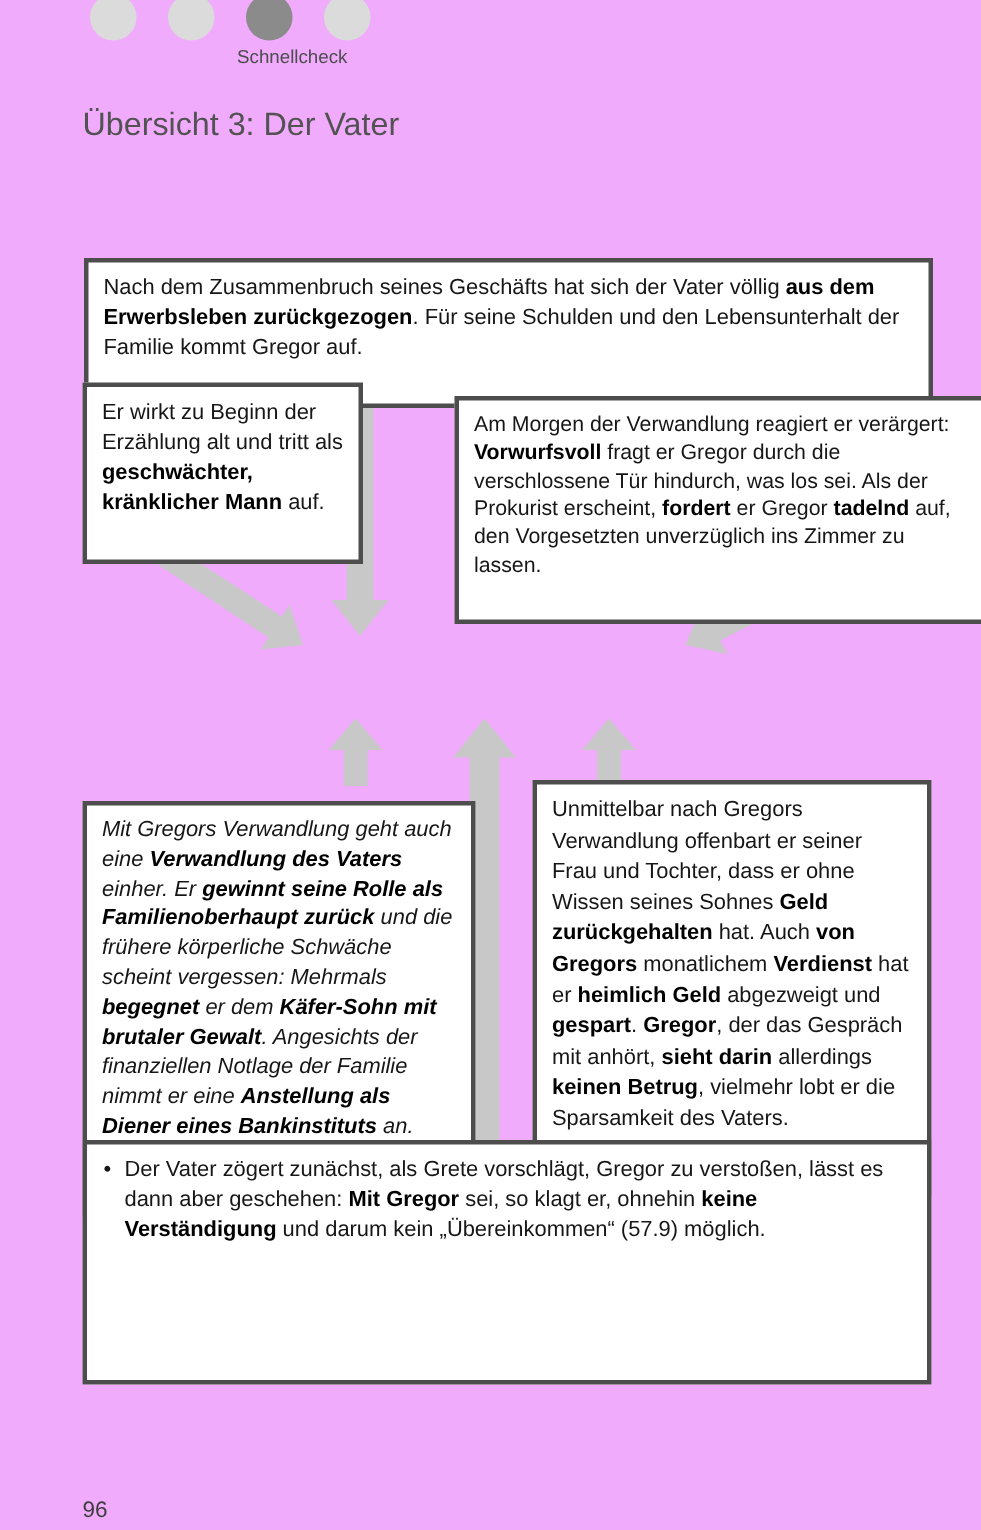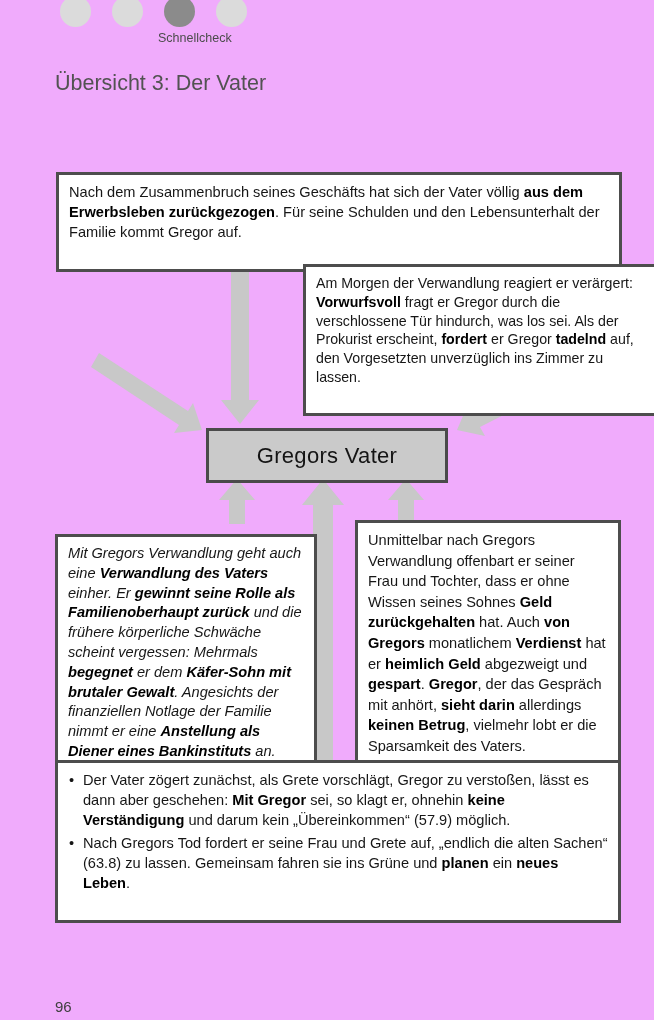--- a/index.html
+++ b/index.html
@@ -116,31 +116,30 @@
     <span class="dot d1"></span>
     <span class="dot d2 active"></span>
     <span class="dot d3"></span>
   </div>
   <div class="check-label">Schnellcheck</div>
 
   <h1 class="title">Übersicht 3: Der Vater</h1>
 
   <div class="box top-box"><span>Nach dem Zusammenbruch seines Geschäfts hat sich der Vater völlig </span><b>aus dem Erwerbsleben zurückgezogen</b><span>. Für seine Schulden und den Lebensunterhalt der Familie kommt Gregor auf.</span></div>
 
+  <div class="box left-box"><span>Er wirkt zu Beginn der Erzählung alt und tritt als </span><b>geschwächter, kränklicher Mann</b><span> auf.</span></div>
 
   <div class="box right-box"><span>Am Morgen der Verwandlung reagiert er verärgert: </span><b>Vorwurfsvoll</b><span> fragt er Gregor durch die verschlossene Tür hindurch, was los sei. Als der Prokurist erscheint, </span><b>fordert</b><span> er Gregor </span><b>tadelnd</b><span> auf, den Vorgesetzten unverzüglich ins Zimmer zu lassen.</span></div>
 
-  <div class="center-box">Gregors Vater</div>
 
   <div class="box bl-box"><span>Mit Gregors Verwandlung geht auch eine </span><b>Verwandlung des Vaters</b><span> einher. Er </span><b>gewinnt seine Rolle als Familienoberhaupt zurück</b><span> und die frühere körperliche Schwäche scheint vergessen: Mehrmals </span><b>begegnet</b><span> er dem </span><b>Käfer-Sohn mit brutaler Gewalt</b><span>. Angesichts der finanziellen Notlage der Familie nimmt er eine </span><b>Anstellung als Diener eines Bankinstituts</b><span> an.</span></div>
 
   <div class="box br-box"><span>Unmittelbar nach Gregors Verwandlung offenbart er seiner Frau und Tochter, dass er ohne Wissen seines Sohnes </span><b>Geld zurückgehalten</b><span> hat. Auch </span><b>von Gregors</b><span> monatlichem </span><b>Verdienst</b><span> hat er </span><b>heimlich Geld</b><span> abgezweigt und </span><b>gespart</b><span>. </span><b>Gregor</b><span>, der das Gespräch mit anhört, </span><b>sieht darin</b><span> allerdings </span><b>keinen Betrug</b><span>, vielmehr lobt er die Sparsamkeit des Vaters.</span></div>
 
   <div class="box bottom-box">
     <ul>
       <li><span>Der Vater zögert zunächst, als Grete vorschlägt, Gregor zu verstoßen, lässt es dann aber geschehen: </span><b>Mit Gregor</b><span> sei, so klagt er, ohnehin </span><b>keine Verständigung</b><span> und darum kein „Übereinkommen“ (57.9) möglich.</span></li>
-      <li><span>Nach Gregors Tod fordert er seine Frau und Grete auf, „endlich die alten Sachen“ (63.8) zu lassen. Gemeinsam fahren sie ins Grüne und </span><b>planen</b><span> ein </span><b>neues Leben</b><span>.</span></li>
     </ul>
   </div>
 
   <div class="page-number">96</div>
 
 </div>
 
 </body></html>

